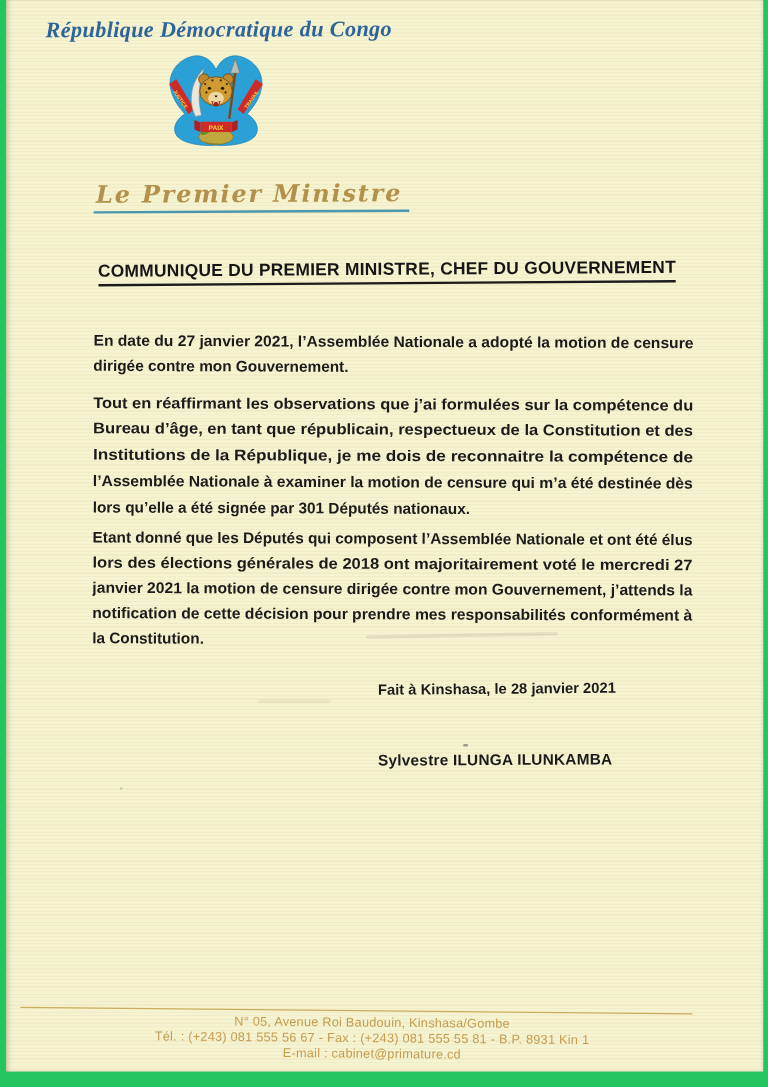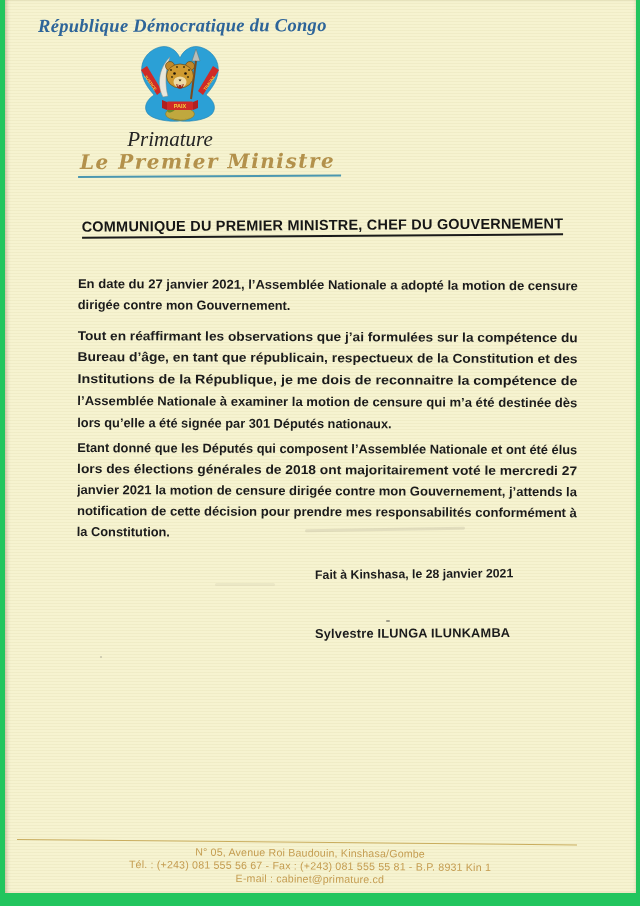--- a/index.html
+++ b/index.html
@@ -136,21 +136,20 @@
         <ellipse cx="38" cy="65" rx="4" ry="2" fill="#6a8a2a" transform="rotate(-20 38 65)"></ellipse>
       </g>
       <g>
         <polygon points="29,55 34,57 34,65 29,63" fill="#b02020"></polygon>
         <polygon points="65,55 60,57 60,65 65,63" fill="#b02020"></polygon>
         <rect x="34" y="56.5" width="26" height="8.5" rx="1" fill="#cf2a27"></rect>
         <text class="motto" x="47" y="63" font-size="5.5" text-anchor="middle">PAIX</text>
       </g>
     </svg>
 
-    <div class="primature">Primature</div>
 
     <div class="office-script">Le Premier Ministre</div>
 
     <div class="doc-title">
       <span class="doc-title-text">COMMUNIQUE DU PREMIER MINISTRE, CHEF DU GOUVERNEMENT</span>
     </div>
 
     <svg class="bodytext" width="505" height="300" viewBox="0 0 505 300">
       <text x="0" y="28" textLength="500" lengthAdjust="spacingAndGlyphs">En date du 27 janvier 2021, l’Assemblée Nationale a adopté la motion de censure</text>
       <text x="0" y="49">dirigée contre mon Gouvernement.</text>

